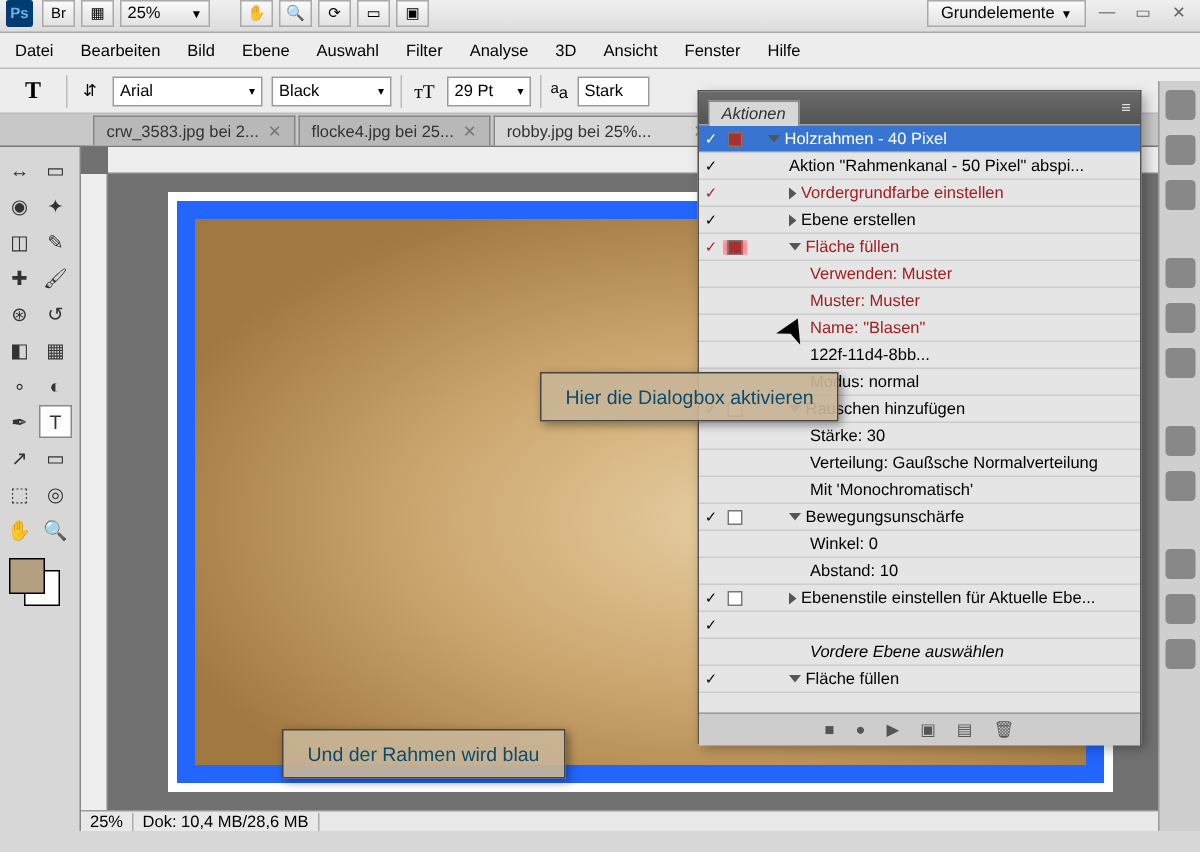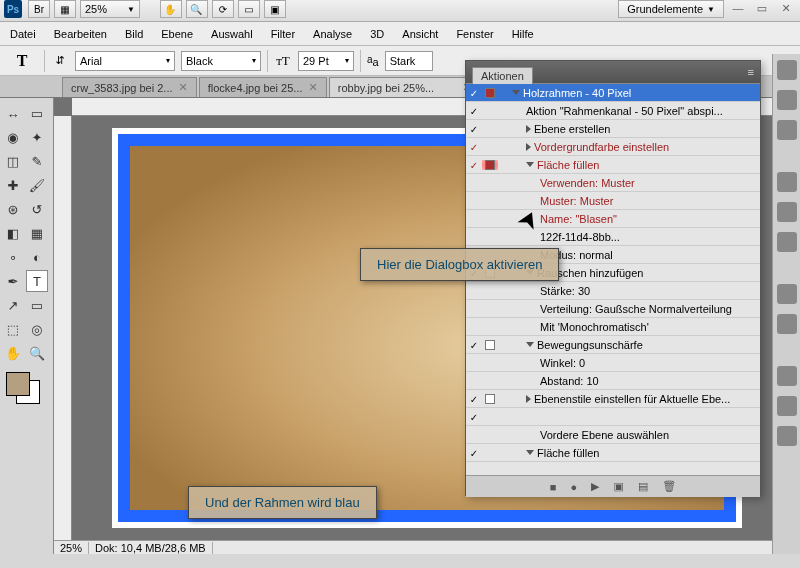--- a/index.html
+++ b/index.html
@@ -50,21 +50,21 @@
 .frame { position: absolute; inset: 6px; border: 12px solid #2266ff; background: linear-gradient(135deg,#c9a874 0%,#d6b88a 40%,#e8d4b0 100%); box-shadow: inset 0 0 20px rgba(0,0,0,.3);}
 .dog { position:absolute; inset:0; background: radial-gradient(ellipse at 60% 55%, #e6cda0 0%, #c9a26a 45%, #a07840 80%); }
 .callout { position: absolute; background: rgba(200,180,150,.92); border: 1px solid #444; padding: 8px 16px; font-size: 13px; color: #0c4a6e; box-shadow: 2px 2px 6px rgba(0,0,0,.4); }
 
 
 .status { position: absolute; bottom: 0; left: 0; right: 0; height: 14px; background: #e8e8e8; border-top: 1px solid #999; display: flex; align-items: center; font-size: 10px; }
 .status > div { padding: 0 6px; border-right: 1px solid #aaa; }
 
 
 .actions-panel { position: absolute; top: 60px; left: 465px; width: 296px; height: 436px; background: #d7d7d7; border: 1px solid #555; box-shadow: 3px 3px 8px rgba(0,0,0,.3); z-index: 10; }
-.ap-head { height: 22px; background: linear-gradient(#6b6b6b,#535353); display: flex; align-items: center; padding: 0 6px; color:#ddd;}
+.ap-head { height: 22px; background: linear-gradient(#6b6b6b,#535353); display: flex; align-items: center; padding: 0 6px; color:#ddd;font-style:italic;}
 .ap-tab { background:#d7d7d7; color:#333; padding:2px 8px; font-size:11px; border:1px solid #888; border-bottom:none; position:relative; top:3px;}
 .ap-body { height: 392px; overflow: hidden; background: #e5e5e5; border-top:1px solid #888;}
 .ap-row { display: flex; align-items: center; height: 18px; border-bottom: 1px solid #ccc; }
 .ap-row.hl { background:#3874d1; color:#fff;}
 .ap-row.red { color:#a02020;}
 .ap-chk { width: 16px; display: flex; justify-content: center; }
 .ap-dlg { width: 16px; display: flex; justify-content: center; }
 .ap-dlg.red-glow { background: radial-gradient(#ff5a5a,#ffb0b0);}
 .ap-indent { display: flex; align-items: center; flex:1; overflow:hidden; white-space:nowrap; text-overflow:ellipsis;}
 .tri { display:inline-block; width:0;height:0;border-top:4px solid transparent;border-bottom:4px solid transparent;border-left:5px solid #555;margin-right:3px;}
@@ -249,44 +249,44 @@
       </div>
       <div class="ap-row">
         <div class="ap-chk">
           <span class="chk"></span>
         </div>
         <div class="ap-dlg"></div>
         <div class="ap-indent" style="padding-left: 28px;">
           <span>Aktion "Rahmenkanal - 50 Pixel" abspi...</span>
         </div>
       </div>
+      <div class="ap-row red">
+        <div class="ap-chk">
+          <span class="chk"></span>
+        </div>
+        <div class="ap-dlg"></div>
+        <div class="ap-indent" style="padding-left: 28px;">
+          <span class="tri"></span>
+          <span>Vordergrundfarbe einstellen</span>
+        </div>
+      </div>
       <div class="ap-row">
         <div class="ap-chk">
           <span class="chk"></span>
         </div>
         <div class="ap-dlg"></div>
         <div class="ap-indent" style="padding-left: 28px;">
           <span class="tri"></span>
           <span>Ebene erstellen</span>
         </div>
       </div>
       <div class="ap-row red">
         <div class="ap-chk">
           <span class="chk"></span>
         </div>
-        <div class="ap-dlg"></div>
-        <div class="ap-indent" style="padding-left: 28px;">
-          <span class="tri"></span>
-          <span>Vordergrundfarbe einstellen</span>
-        </div>
-      </div>
-      <div class="ap-row red">
-        <div class="ap-chk">
-          <span class="chk"></span>
-        </div>
         <div class="ap-dlg red-glow">
           <span class="box on"></span>
         </div>
         <div class="ap-indent" style="padding-left: 28px;">
           <span class="tri open"></span>
           <span>Fläche füllen</span>
         </div>
       </div>
       <div class="ap-row red">
         <div class="ap-chk"></div>
@@ -396,21 +396,21 @@
       </div>
       <div class="ap-row">
         <div class="ap-chk">
           <span class="chk"></span>
         </div>
         <div class="ap-dlg"></div>
       </div>
       <div class="ap-row">
         <div class="ap-chk"></div>
         <div class="ap-dlg"></div>
-        <div class="ap-indent" style="padding-left: 42px;">
+        <div class="ap-indent" style="padding-left: 42px; font-style: italic;">
           <span>Vordere Ebene auswählen</span>
         </div>
       </div>
       <div class="ap-row">
         <div class="ap-chk">
           <span class="chk"></span>
         </div>
         <div class="ap-dlg"></div>
         <div class="ap-indent" style="padding-left: 28px;">
           <span class="tri open"></span>

